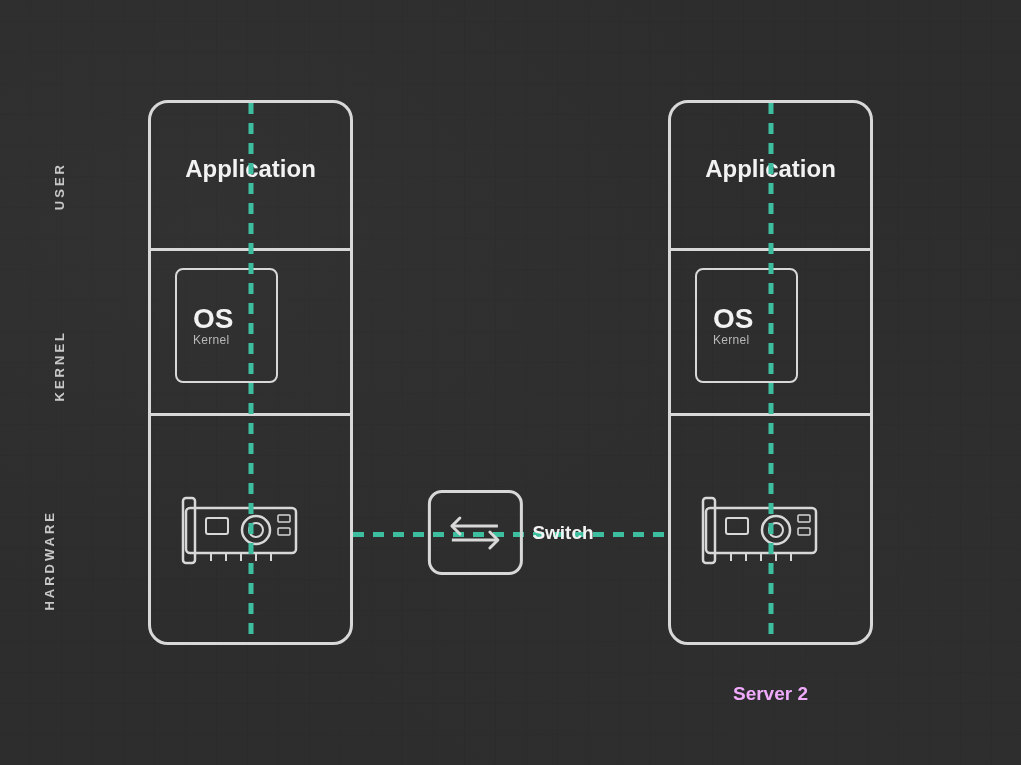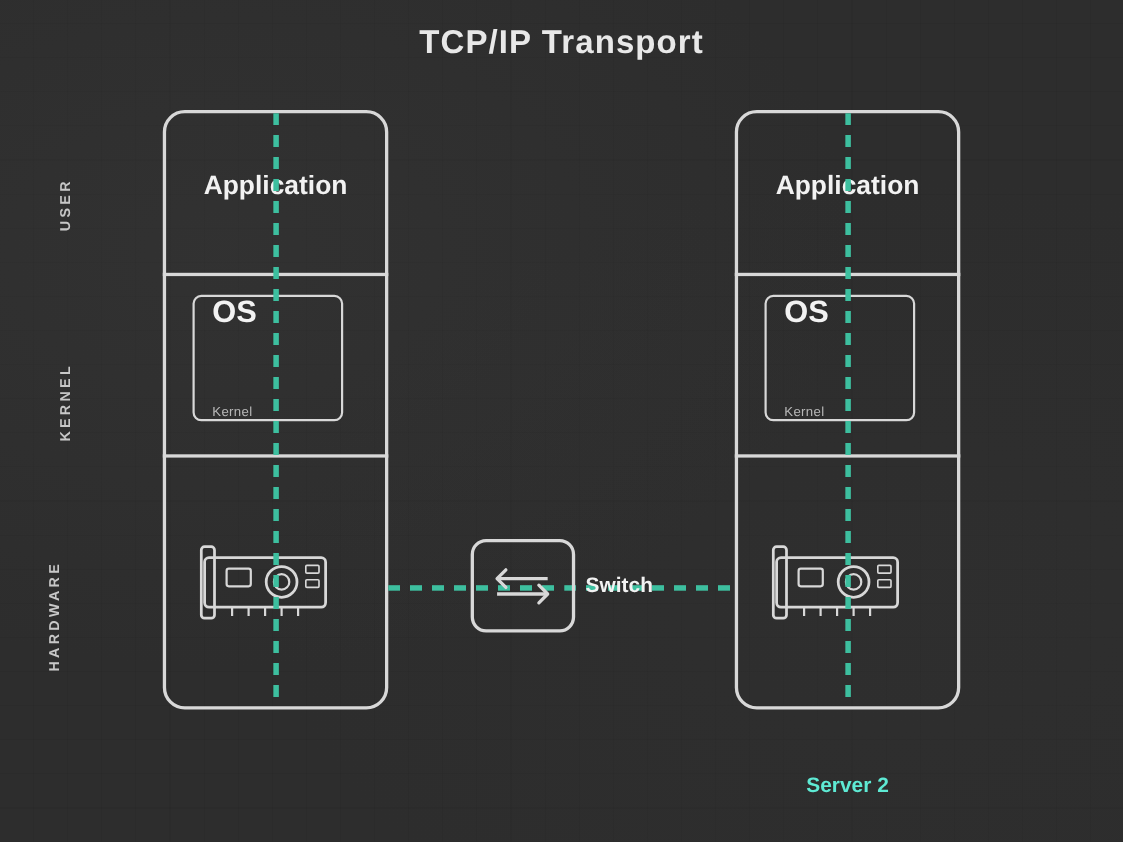--- a/index.html
+++ b/index.html
@@ -151,28 +151,28 @@
         transparent 11px,
         transparent 20px
       );
       z-index: 2;
     }
 
     .os-container {
       position: absolute;
       top: 165px;
       left: 24px;
-      width: 137px;
+      width: 103px;
       height: 115px;
       border: 2.5px solid #d8d8d8;
       border-radius: 8px;
       display: flex;
       flex-direction: column;
       align-items: flex-start;
-      justify-content: space-between;
+      justify-content: center;
       padding-left: 16px;
     }
 
     .os-big {
       color: #f2f2f2;
       font-size: 28px;
       font-weight: 900;
       font-family: 'Arial Black', Arial, sans-serif;
       line-height: 1;
     }
@@ -252,38 +252,35 @@
       width: 205px;
       text-align: center;
       color: #f2f2f2;
       font-size: 19px;
       font-weight: bold;
       font-family: 'Arial Black', Arial, sans-serif;
     }
 
     .srv2-label {
       position: absolute;
-      bottom: 39px;
+      bottom: 60px;
       right: 148px;
       width: 205px;
       text-align: center;
-      color: #5eead4;
+      color: #f0abfc;
       font-size: 19px;
       font-weight: bold;
       font-family: 'Arial Black', Arial, sans-serif;
     }
   </style>
 </head>
 <body>
 
 <div class="main-container">
 
-  <div class="title">
-    <span style="color:#e8e8e8; font-size:30px; font-weight:900; font-family:'Arial Black',Arial,sans-serif; letter-spacing:1px;">TCP/IP Transport</span>
-  </div>
 
   <div class="lbl-user">USER</div>
   <div class="lbl-kernel">KERNEL</div>
   <div class="lbl-hardware">HARDWARE</div>
 
   <div class="server1">
 
     <div class="teal-v-line"></div>
 
     <div class="srv-divider1"></div>

